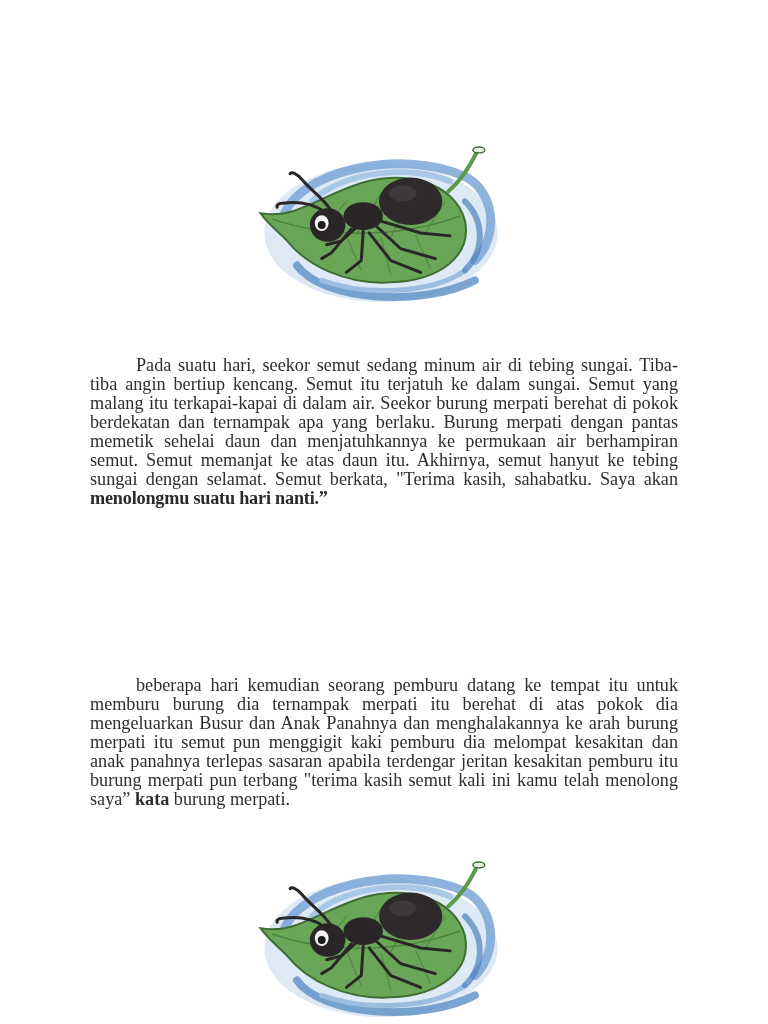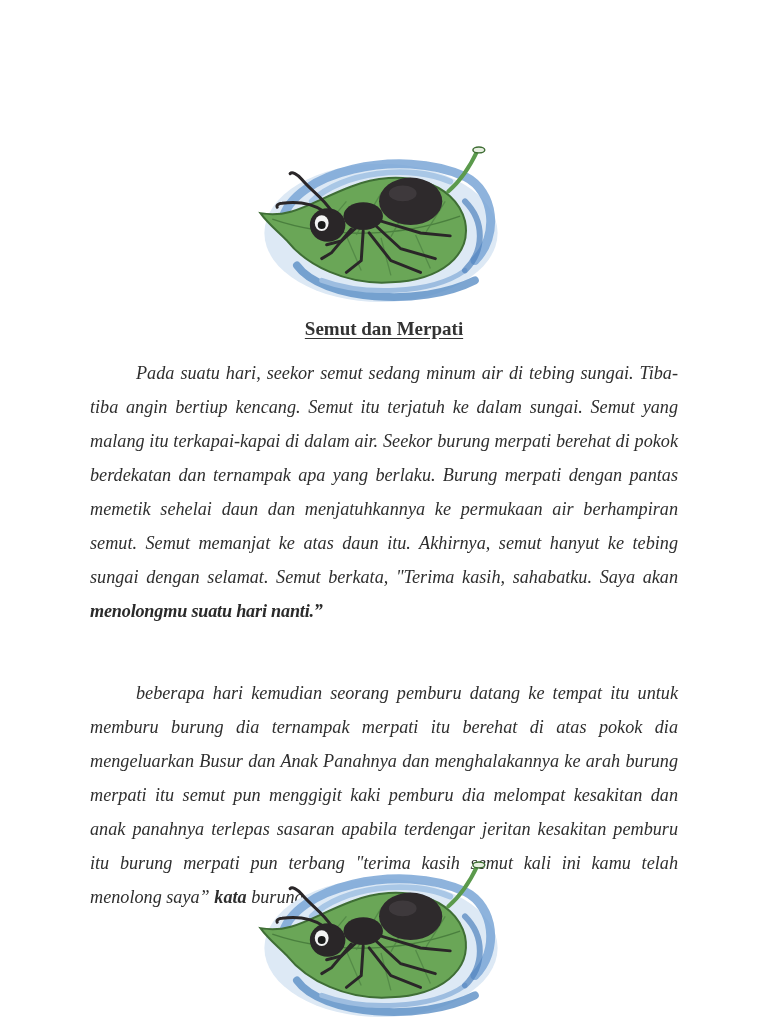--- a/index.html
+++ b/index.html
@@ -42,26 +42,25 @@
       text-decoration: underline;
       text-underline-offset: 3px;
       color: #333;
       margin: 0;
     }
     .para {
       position: absolute;
       left: 90px;
       width: 588px;
       font-size: 18.2px;
-      line-height: 34px;
+      line-height: 19px;
       text-align: justify;
       text-indent: 46px;
       margin: 0;
       color: #2e2e2e;
-      font-style: italic;
     }
     .para.p1 { top: 356px; }
     .para.p2 { top: 676px; }
     .para .tail-bold {
       font-weight: bold;
       letter-spacing: -0.2px;
       color: #2a2a2a;
     }
     .para .kata { font-weight: bold; }
   </style>
@@ -104,21 +103,20 @@
       <ellipse cx="70" cy="82" rx="7" ry="8" fill="#f3f3f3"></ellipse>
       <circle cx="70" cy="84" r="4" fill="#1a1a1a"></circle>
 
       <g stroke="#2a2628" stroke-width="3" fill="none" stroke-linecap="round">
         <path d="M80 70 C70 55, 60 50, 50 38 C45 32, 40 30, 38 32"></path>
         <path d="M72 70 C60 62, 45 60, 30 62 C26 62, 24 64, 25 66"></path>
       </g>
     </svg>
   </div>
 
-  <h1 class="title">Semut dan Merpati</h1>
 
   <p class="para p1"><span>Pada suatu hari, seekor semut sedang minum air di tebing sungai. Tiba-tiba angin bertiup kencang. Semut itu terjatuh ke dalam sungai. Semut yang malang itu terkapai-kapai di dalam air. Seekor burung merpati berehat di pokok berdekatan dan ternampak apa yang berlaku. Burung merpati dengan pantas memetik sehelai daun dan menjatuhkannya ke permukaan air berhampiran semut. Semut memanjat ke atas daun itu. Akhirnya, semut hanyut ke tebing sungai dengan selamat. Semut berkata, "Terima kasih, sahabatku. Saya akan</span> <span class="tail-bold">menolongmu suatu hari nanti.”</span></p>
 
   <p class="para p2"><span>beberapa hari kemudian seorang pemburu datang ke tempat itu untuk memburu burung dia ternampak merpati itu berehat di atas pokok dia mengeluarkan Busur dan Anak Panahnya dan menghalakannya ke arah burung merpati itu semut pun menggigit kaki pemburu dia melompat kesakitan dan anak panahnya terlepas sasaran apabila terdengar jeritan kesakitan pemburu itu burung merpati pun terbang "terima kasih  semut kali ini kamu telah menolong saya”</span> <span class="kata">kata</span> <span>burung merpati.</span></p>
 
   <div class="illustration bottom" title="Ant on a green leaf floating on water">
     <svg viewBox="0 0 260 170" xmlns="http://www.w3.org/2000/svg">
       <ellipse cx="130" cy="92" rx="118" ry="70" fill="#dde9f5"></ellipse>
       <path d="M30 80 C40 30, 150 5, 215 35 C245 50, 250 95, 225 120" stroke="#7aa6d6" stroke-width="9" fill="none" stroke-linecap="round" opacity="0.85"></path>
       <path d="M45 125 C70 160, 170 168, 225 140" stroke="#5b8ec6" stroke-width="8" fill="none" stroke-linecap="round" opacity="0.8"></path>

